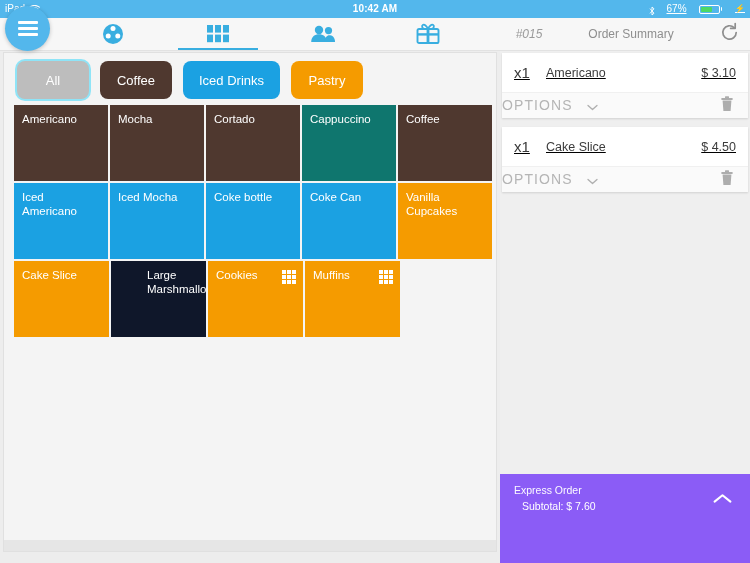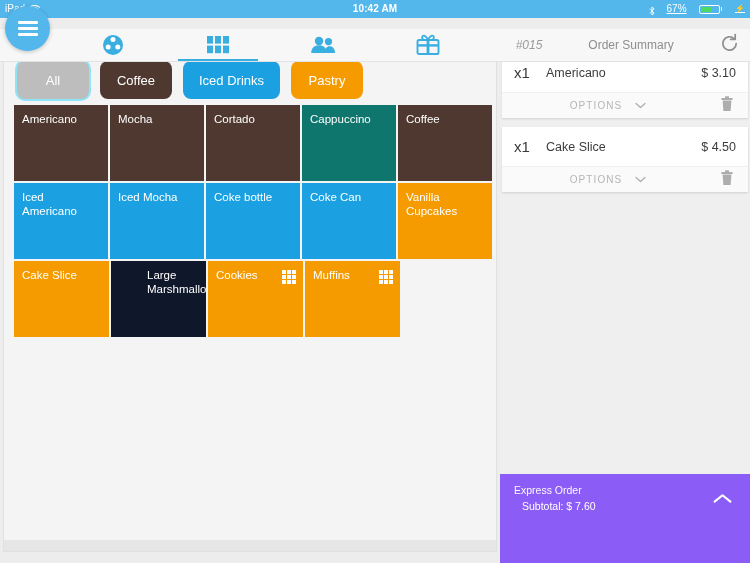--- a/index.html
+++ b/index.html
@@ -92,21 +92,20 @@
 
   
   .navbar {
     position: absolute;
     top: 18px; left: 0;
     width: 750px;
     height: 32px;
     background: #f7f7f7;
     border-bottom: 1px solid #e2e2e2;
     z-index: 20;
-    margin-top: 11px;
   }
   .nav-icons {
     position: absolute;
     left: 60px; top: 0;
     width: 420px;
     height: 32px;
     display: flex;
     align-items: center;
   }
   .nav-btn {
@@ -275,20 +274,21 @@
     background: #ffffff;
     margin: 0 2px 9px 2px;
     box-shadow: 0 1px 2px rgba(0,0,0,.13);
   }
   .oc-main {
     display: flex;
     align-items: center;
     height: 39px;
     padding: 0 12px 0 12px;
     box-sizing: border-box;
+    text-decoration: underline;
   }
   .oc-qty {
     width: 32px;
     font-size: 15px;
     color: #3a3a3a;
   }
   .oc-name {
     flex: 1;
     font-size: 12.5px;
     color: #3c3c3c;
@@ -302,22 +302,21 @@
     height: 25px;
     background: #fafafa;
     border-top: 1px solid #f0f0f0;
     display: flex;
     align-items: center;
     position: relative;
   }
   .oc-options {
     position: absolute;
     left: 0; right: 0;
-    text-align: center;
-    font-size: 10px;
+    font-size: 14px;
     letter-spacing: 1.1px;
     color: #b5b5b5;
     cursor: pointer;
     padding-right: 34px;
   }
   .oc-chev {
     display: inline-block;
     margin-left: 9px;
     vertical-align: middle;
   }

